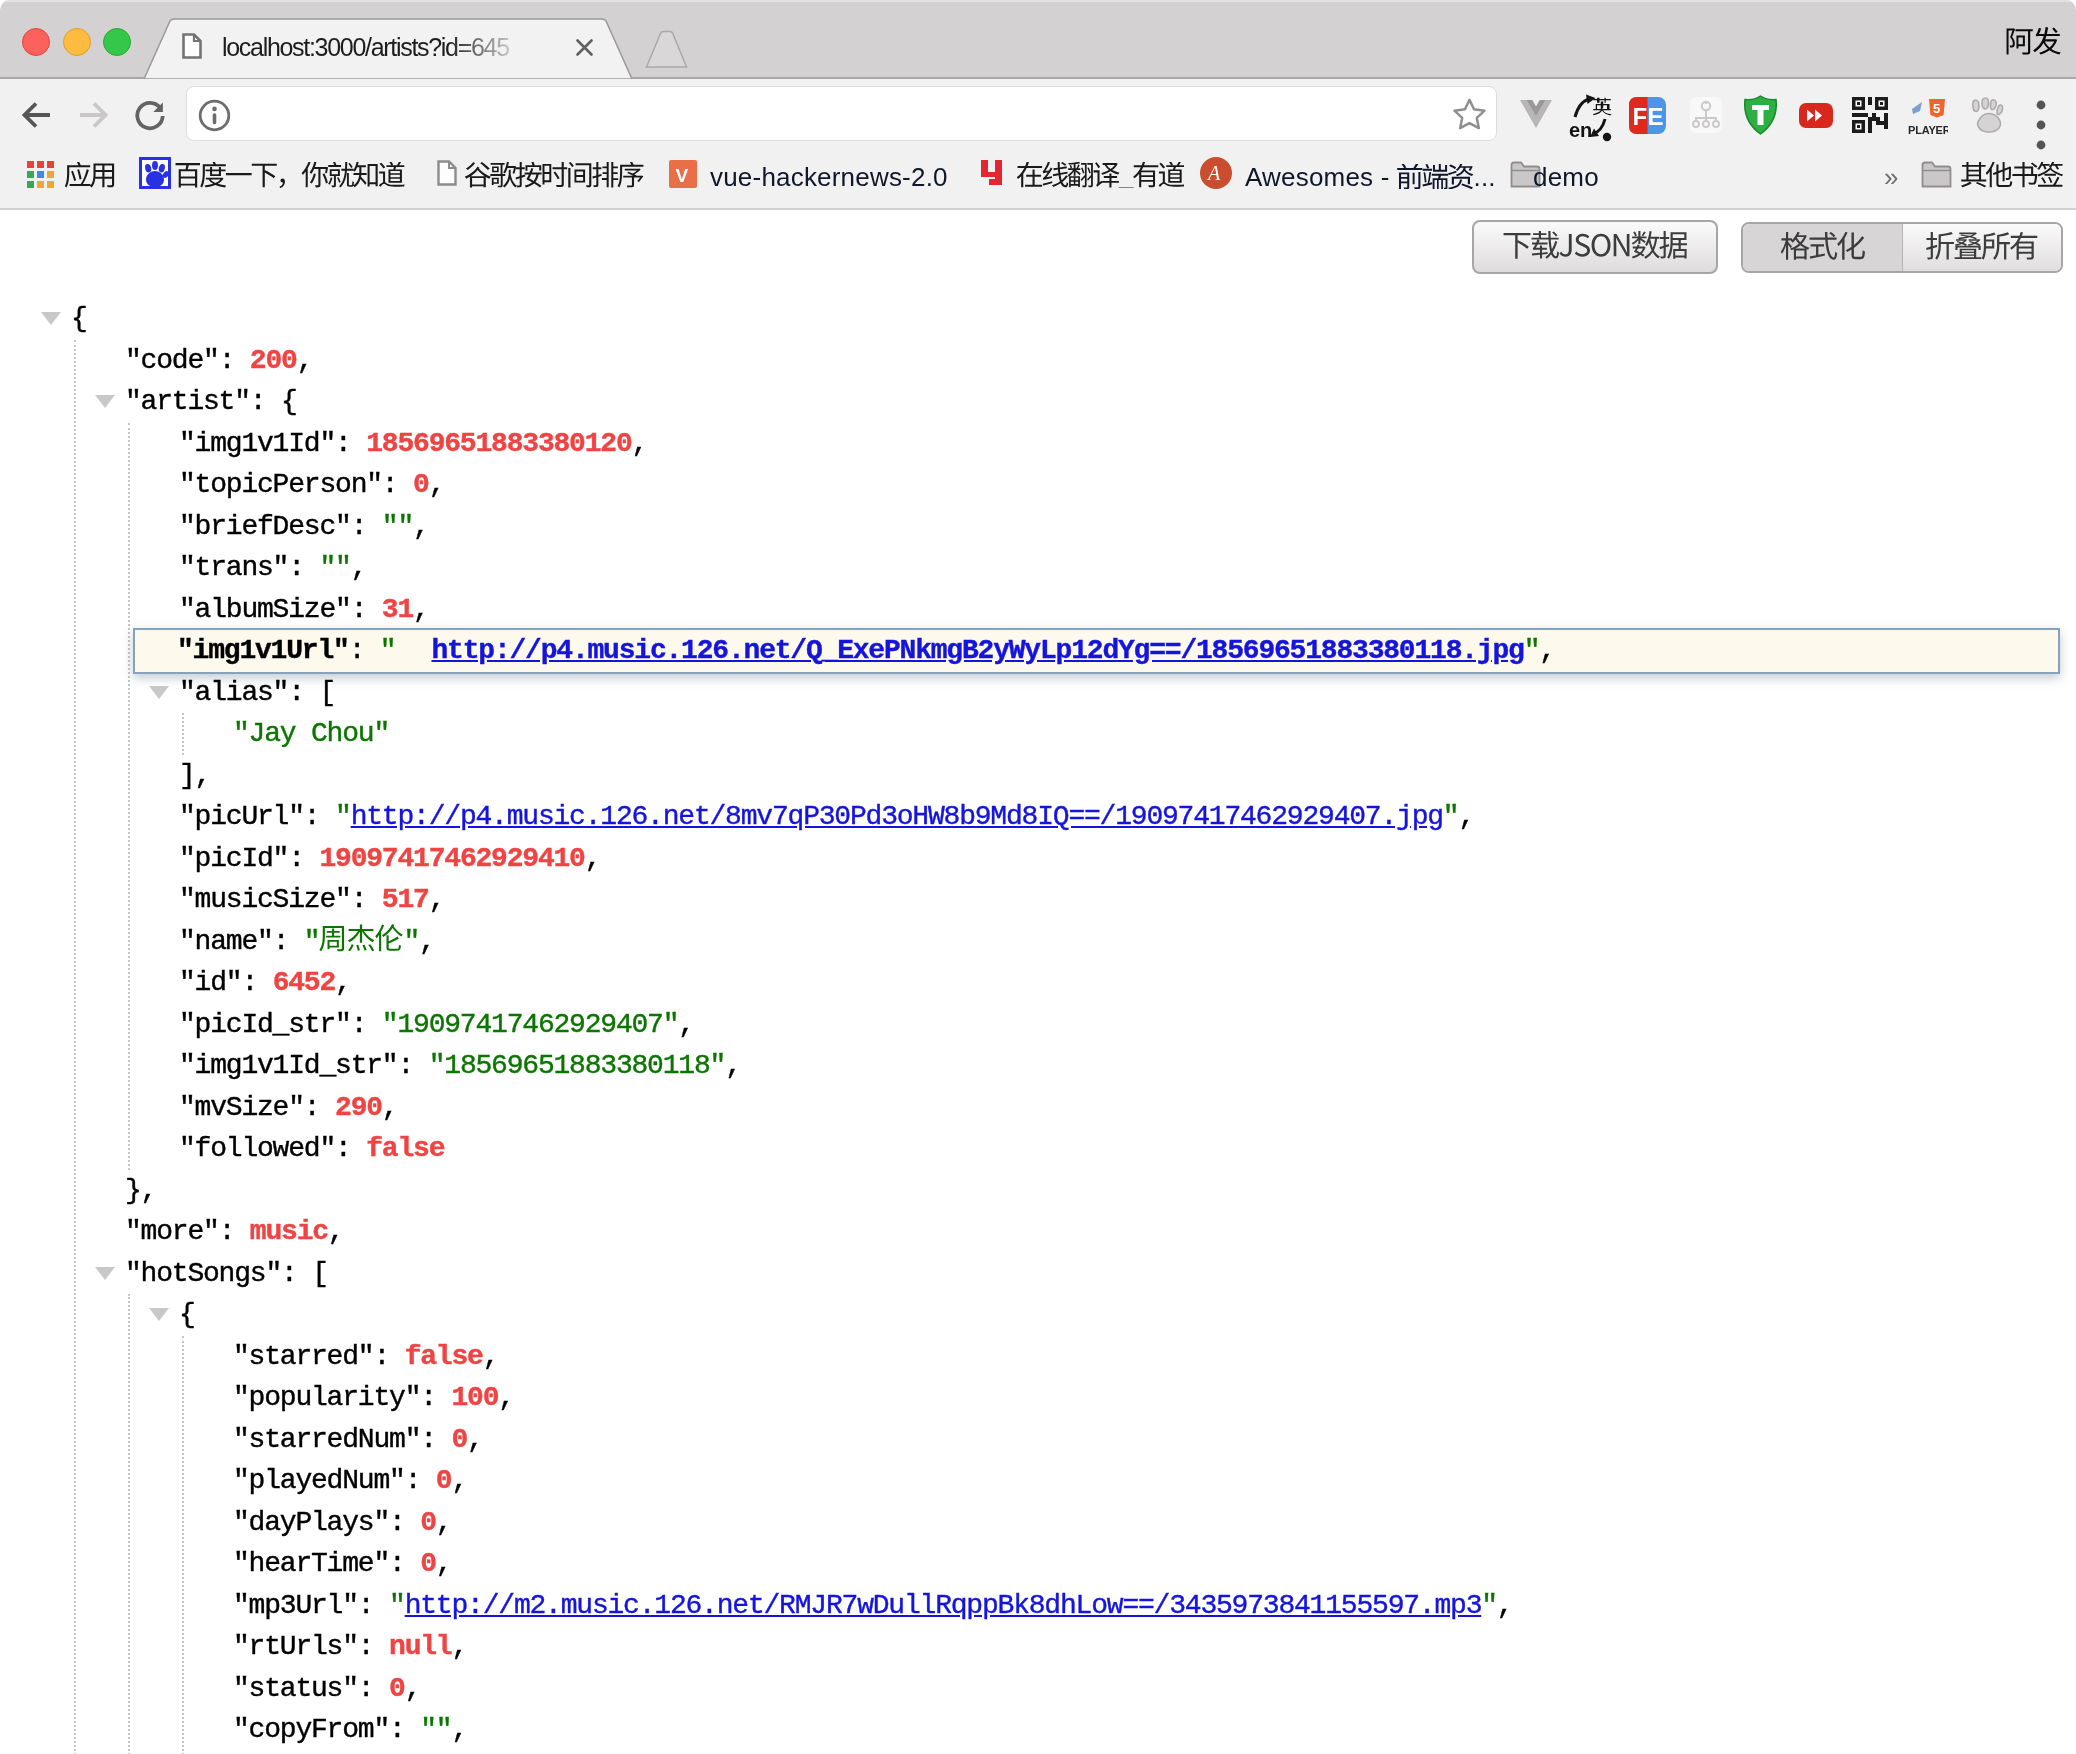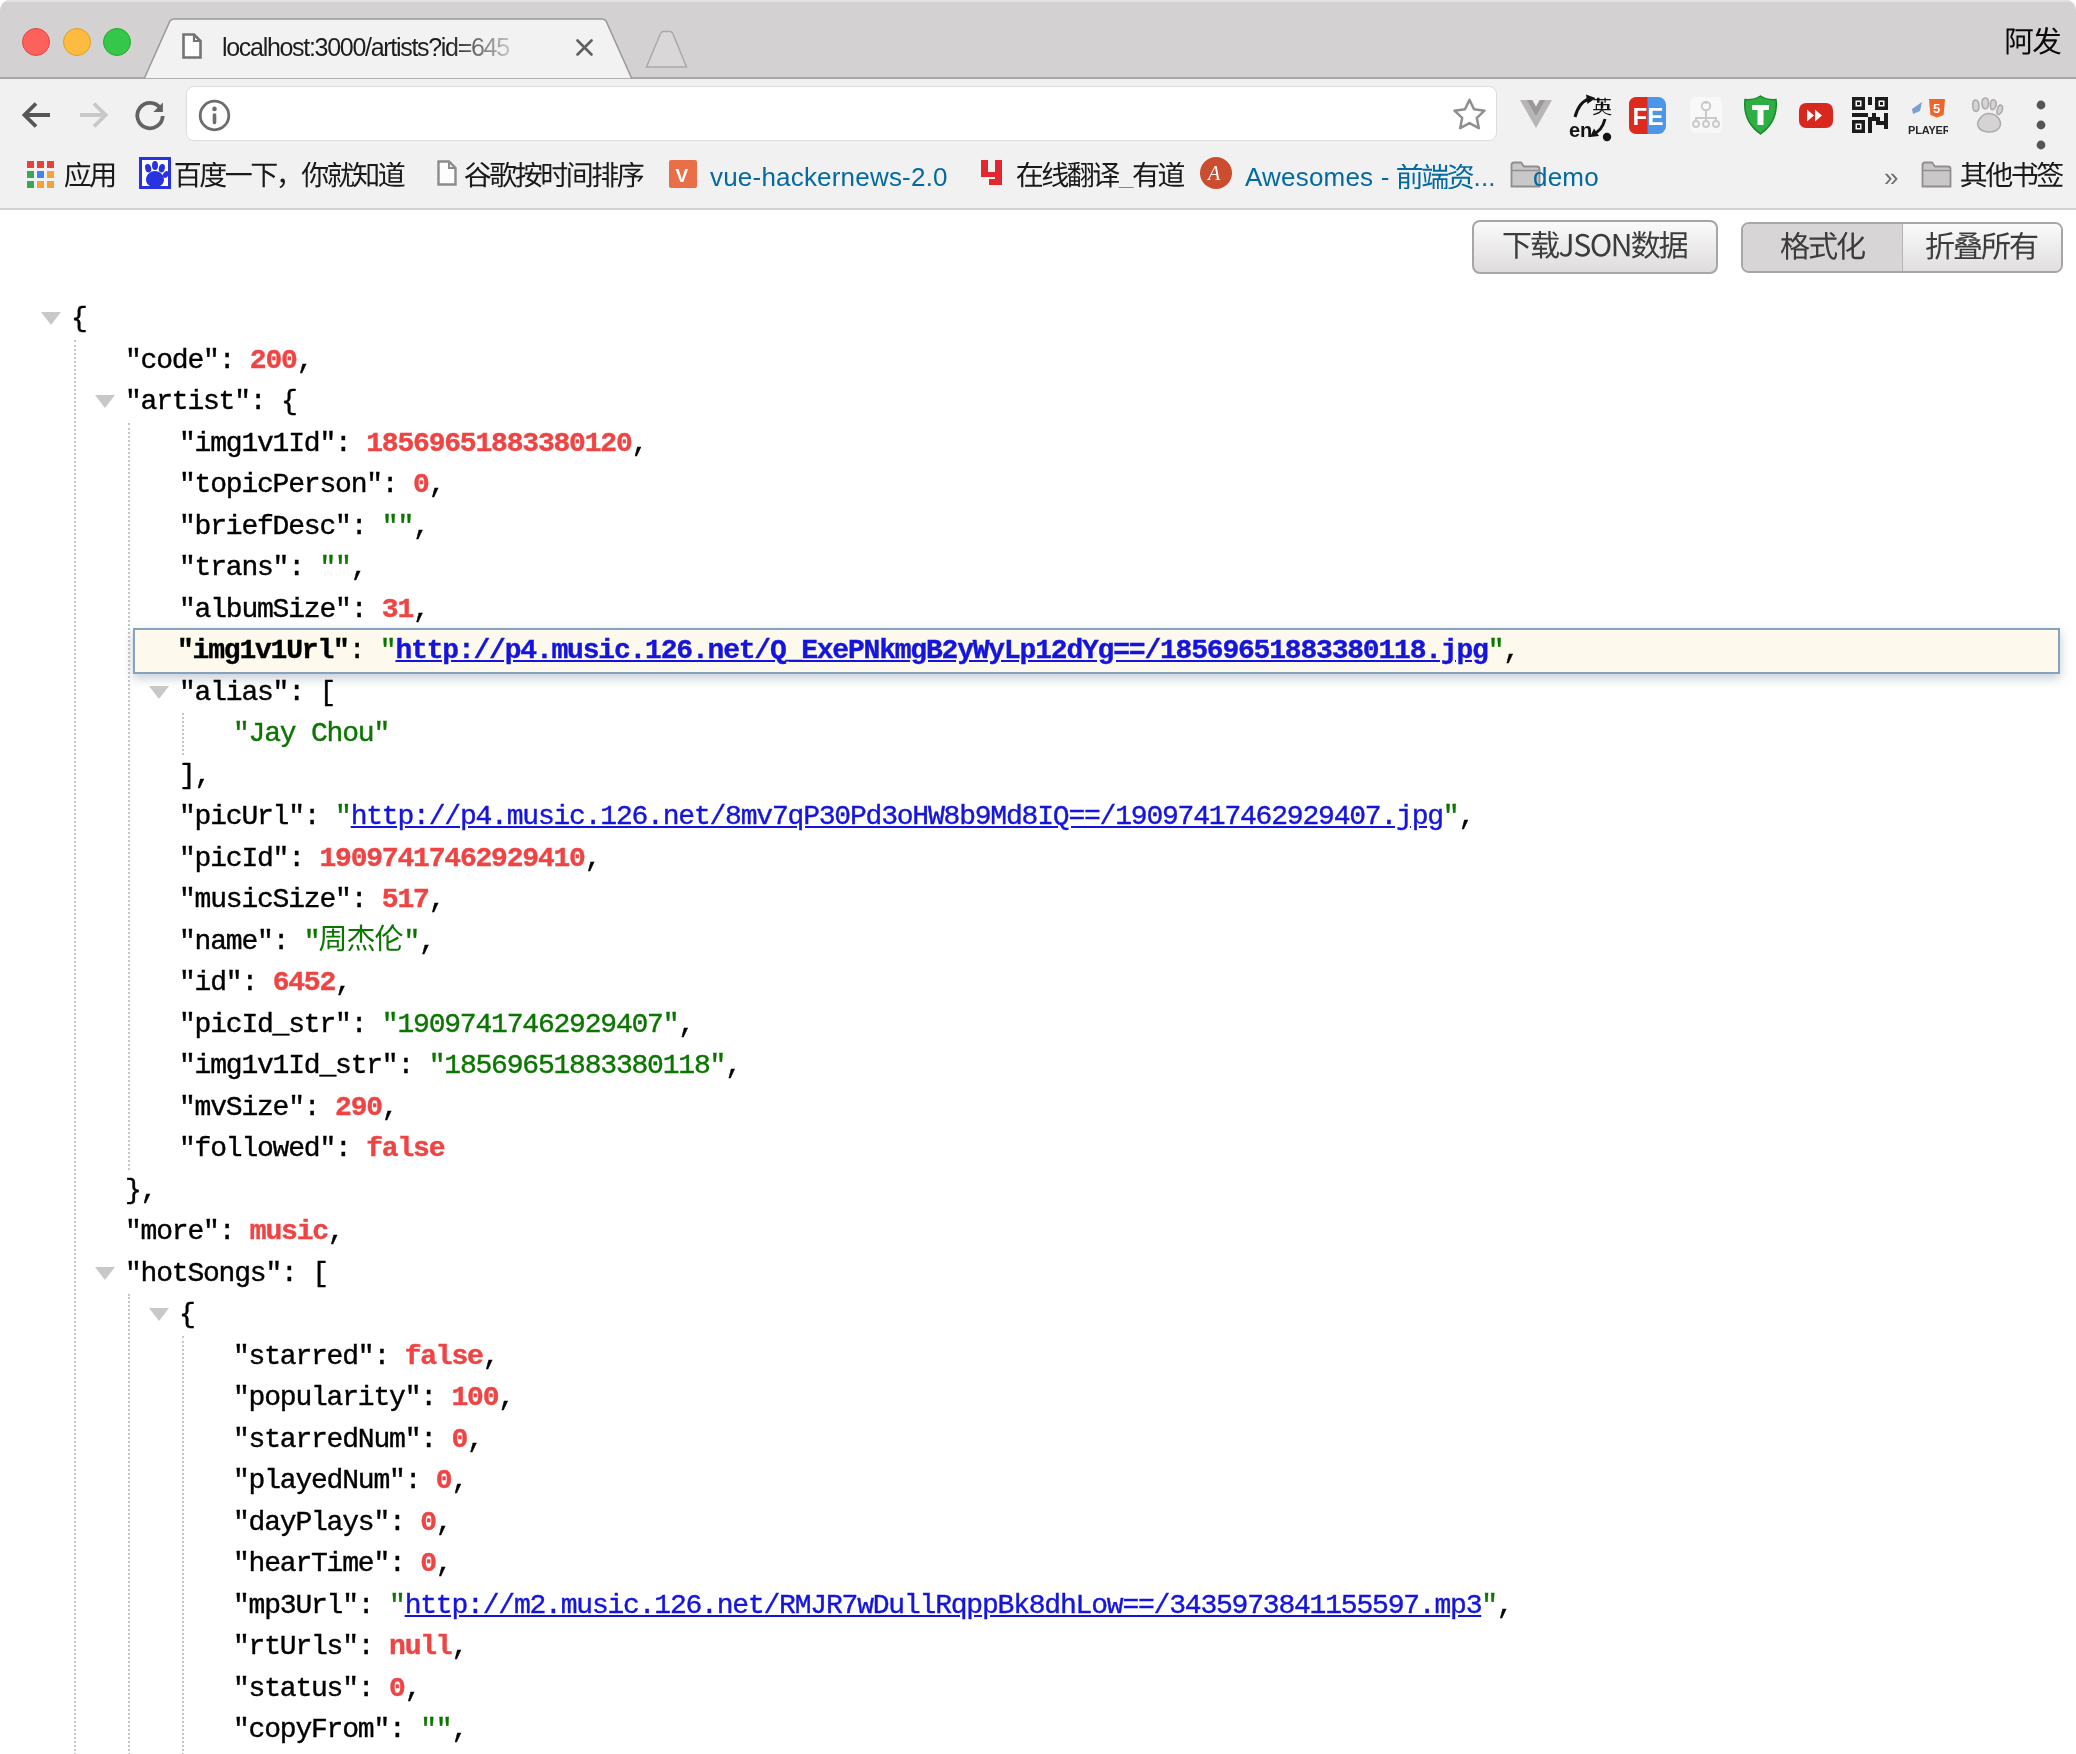--- a/index.html
+++ b/index.html
@@ -13,40 +13,40 @@
 #tabtitle{position:absolute;left:222px;top:32px;width:340px;overflow:hidden;white-space:nowrap;font-size:25px;line-height:30px;color:#1d1d1d;letter-spacing:-1.3px;}
 #tabfade{position:absolute;left:448px;top:21px;width:125px;height:56px;background:linear-gradient(to right,rgba(242,242,242,0),#f2f2f2 62%);}
 #afa{position:absolute;left:2005px;top:27px;color:#0a0a0a;}
 
 #toolbar{position:absolute;left:0;top:79px;width:2076px;height:129px;background:#f2f1f1;}
 #urlbar{position:absolute;left:186px;top:86px;width:1309px;height:53px;background:#fff;border:1px solid #ddd;border-radius:8px;}
 #urltext{position:absolute;left:240px;top:97px;font-size:31px;line-height:36px;color:#6e6e6e;letter-spacing:-0.3px;}
 #urltext b{color:#191919;font-weight:normal;}
 .icon{position:absolute;}
 #bmbar{position:absolute;left:0;top:208px;width:2076px;height:0;border-top:2px solid #d2d0d0;}
-.bmtext{position:absolute;top:162px;font-size:26px;line-height:31px;color:#0369a1;letter-spacing:0.2px;}
+.bmtext{position:absolute;top:162px;font-size:26px;line-height:31px;color:#0f172a;letter-spacing:0.2px;}
 .cjk{position:absolute;color:#1a1a1a;}
 
 #content{position:absolute;left:0;top:210px;width:2076px;height:1544px;background:#fff;overflow:hidden;}
 .btn{position:absolute;box-sizing:border-box;border:2px solid #a7a5a5;border-radius:8px;background:linear-gradient(#fbfafa,#dedcdc);color:#3c3c3c;text-align:center;}
 #btn1{right:358px;top:10px;width:246px;height:54px;padding-top:9px;}
 #grp{position:absolute;right:13px;top:12px;width:322px;height:51px;box-sizing:border-box;border:2px solid #a7a5a5;border-radius:8px;overflow:hidden;display:flex;}
 #grp .g1{width:160px;background:#d7d5d5;box-sizing:border-box;border-right:1px solid #b5b3b3;text-align:center;padding-top:8px;color:#3c3c3c;}
 #grp .g2{flex:1;background:linear-gradient(#fbfafa,#e0dede);text-align:center;padding-top:8px;color:#3c3c3c;}
 
 #json{position:absolute;left:0;top:0;width:2076px;padding:88px 0 0 71px;box-sizing:border-box;font-family:"Liberation Mono",monospace;font-size:28px;letter-spacing:-1.2px;line-height:41.5px;color:#000;-webkit-text-stroke:0.4px;}
 #json .row{position:relative;white-space:pre;}
 #json .blk{margin-left:3px;border-left:2px dotted #c5c5c5;padding-left:49px;}
 .ex:before{content:"";position:absolute;left:-30px;top:14px;width:0;height:0;border-left:10px solid transparent;border-right:10px solid transparent;border-top:13px solid #c8c8c8;}
 .n{color:#ef4444;font-weight:bold;}
 .s{color:#0b7500;}
 .lk{color:#1414dd;text-decoration:underline;}
 .sel{background:#fdfaed;border:2px solid #87a2bd;margin:-2px 16px -2px -46px;padding-left:42px;box-shadow:0 4px 10px rgba(120,140,160,0.45);}
 .sel .k{font-weight:bold;}
-.sel .lk{font-weight:bold;}
+.sel .lk{font-weight:bold;margin-left:36px;}
 </style></head>
 <body>
 <div id="win">
 
 <div id="tabbar"></div>
 <svg id="tabshape" width="740" height="79" viewBox="0 0 740 79">
   <path d="M144,79 L170,21 Q171.5,19 174,19 L602,19 Q604.5,19 606,21 L632,79 Z" fill="#f2f2f2" stroke="#9b9999" stroke-width="1.5"></path>
   <path d="M646.5,67 L660.5,33.5 Q661.5,31.5 663.5,31.5 L670,31.5 Q672,31.5 672.8,33.5 L686.5,67 Z" fill="#d9d7d7" stroke="#aBA9a9" stroke-width="1.5"></path>
 </svg>
 <div class="tl" id="tl-r"></div>

